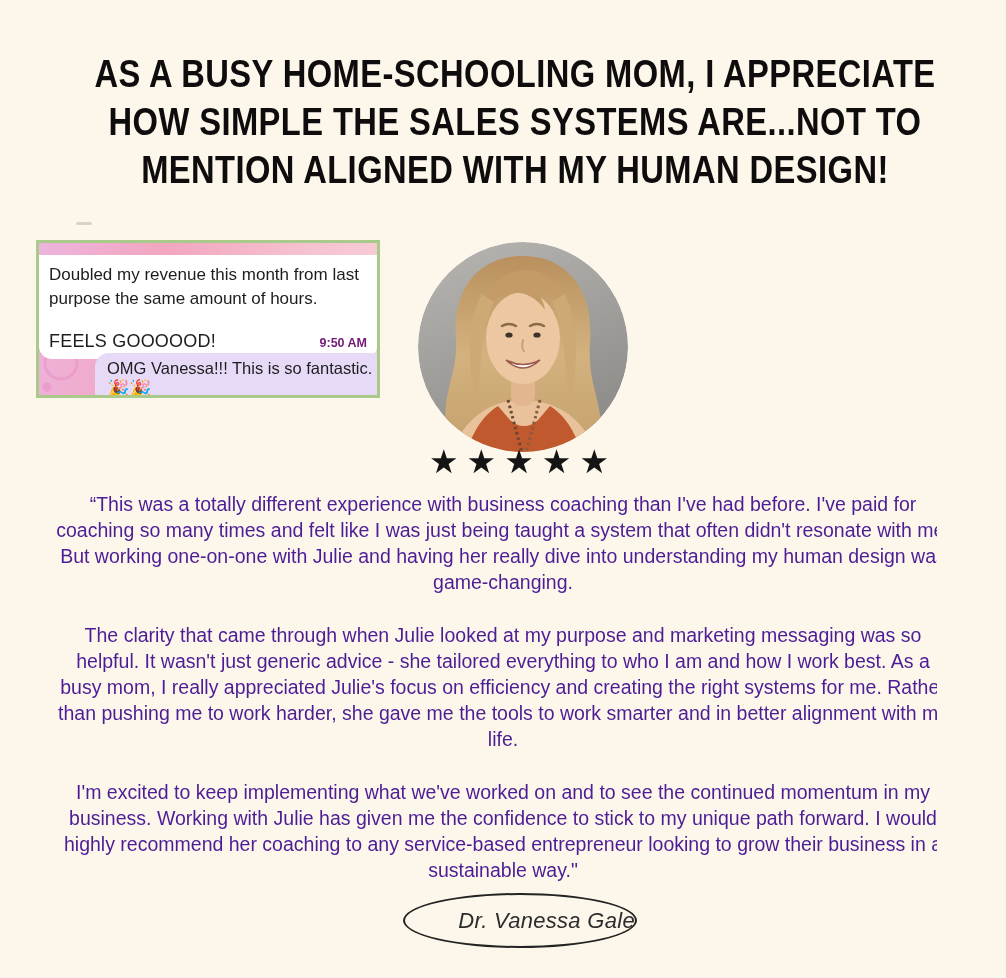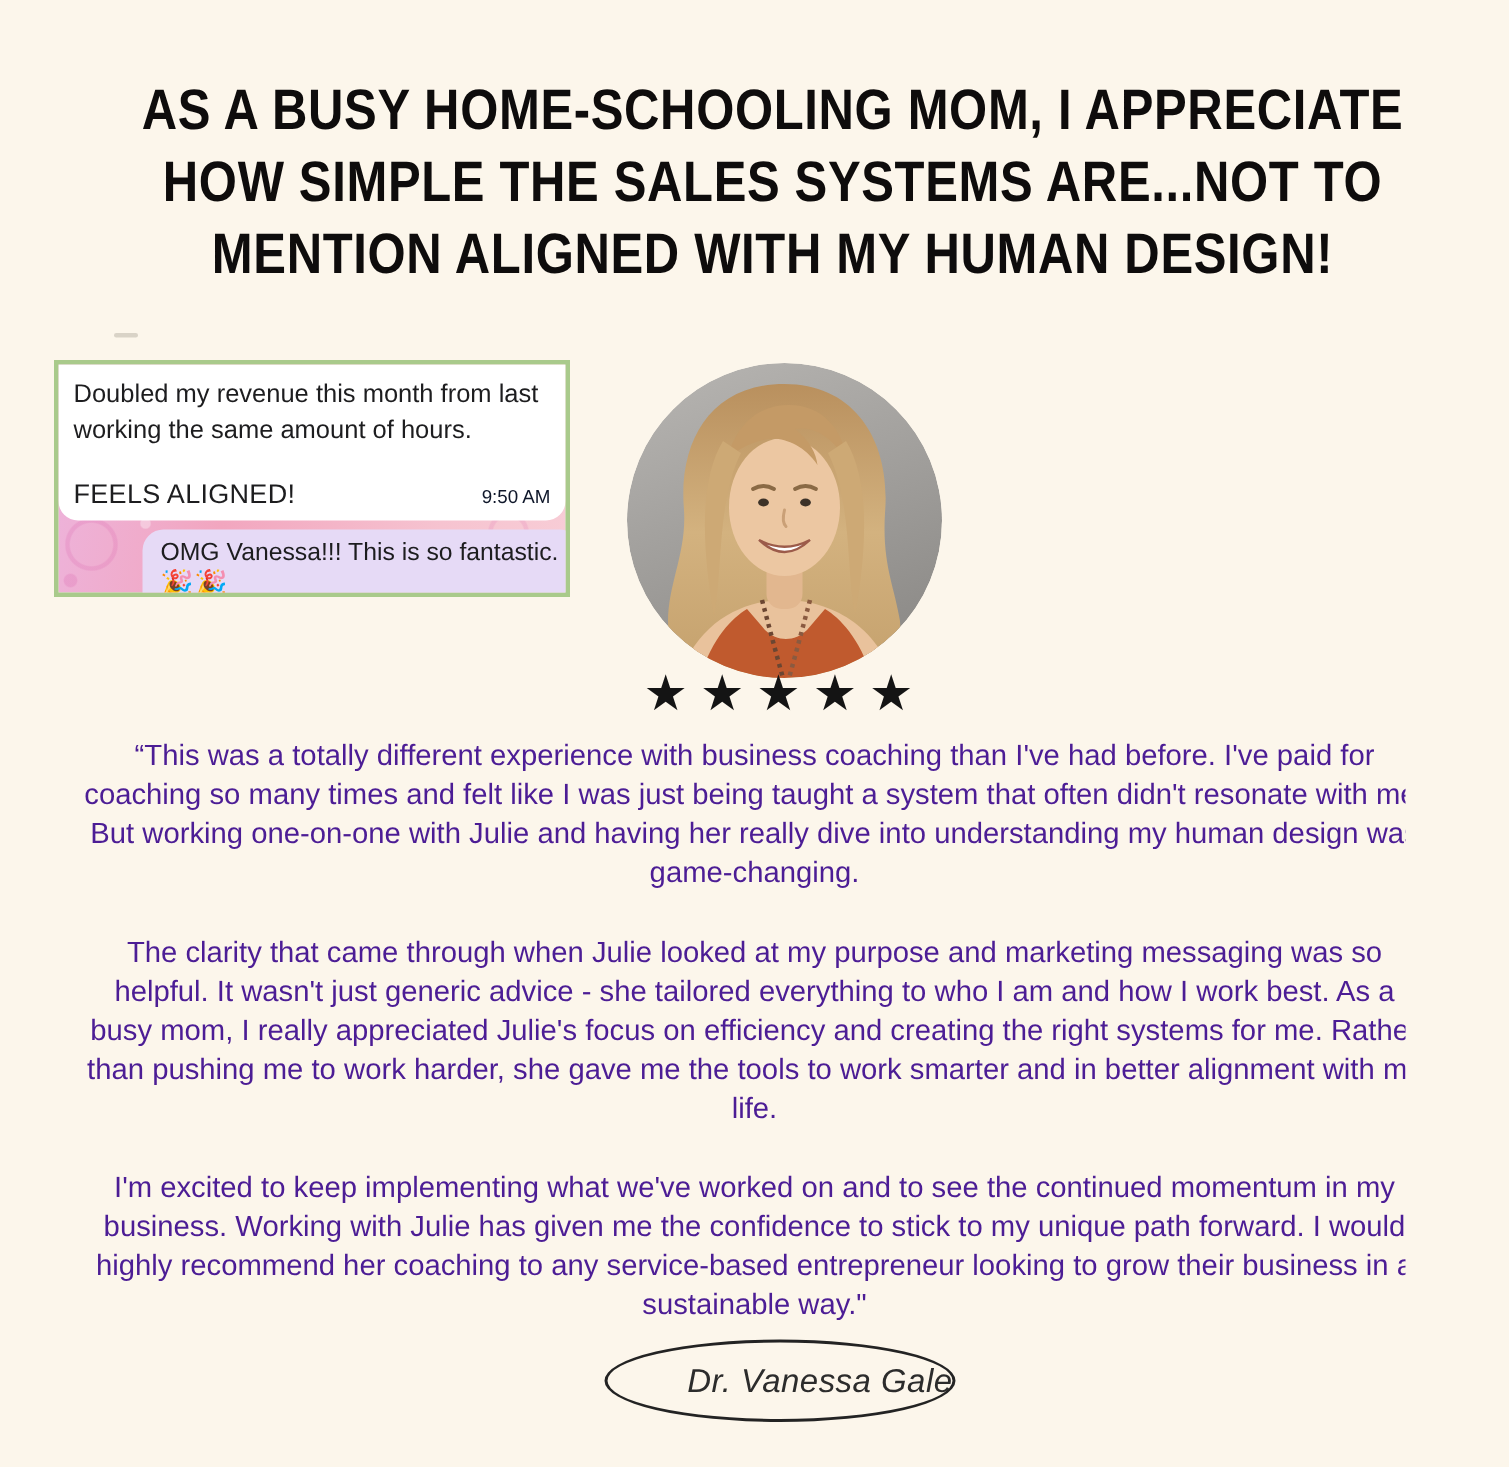--- a/index.html
+++ b/index.html
@@ -58,40 +58,40 @@
     height: 60px;
     background:
       radial-gradient(circle at 22px 28px, transparent 14px, rgba(216,92,170,0.20) 15px, rgba(216,92,170,0.20) 17px, transparent 18px),
       radial-gradient(circle at 8px 52px,  rgba(216,92,170,0.22) 0 4px, transparent 5px),
       radial-gradient(circle at 58px 14px, rgba(255,255,255,0.35) 0 3px, transparent 4px),
       radial-gradient(circle at 300px 20px, transparent 10px, rgba(216,92,170,0.16) 11px, rgba(216,92,170,0.16) 13px, transparent 14px),
       radial-gradient(circle at 180px 8px, rgba(255,255,255,0.30) 0 3px, transparent 4px);
   }
   .chat-white {
     position: absolute;
-    top: 0; left: 0; right: 0;
+    top: 12px; left: 0; right: 0;
     height: 104px;
     background: #ffffff;
     border-radius: 0 0 13px 13px;
     color: #1d1d1f;
   }
   .sent-text {
     padding: 8px 10px 0 10px;
     font-size: 17px;
     line-height: 24px;
   }
   .shout-row {
     position: absolute;
     left: 10px; right: 10px; bottom: 7px;
     display: flex;
     justify-content: space-between;
     align-items: flex-end;
   }
   .shout { font-size: 18px; letter-spacing: 0.2px; }
-  .timestamp { font-size: 12.5px; color: #0f172a; padding-bottom: 2px; }
+  .timestamp { font-size: 12.5px; color: #701a75; padding-bottom: 2px; font-weight: bold; }
   .reply-bubble {
     position: absolute;
     left: 56px;
     right: -10px;
     top: 110px;
     background: #e6daf6;
     border-radius: 14px;
     padding: 5px 12px 10px 12px;
     color: #1d1d1f;
   }
@@ -169,24 +169,24 @@
   </div>
 
   <div class="crop-artifact"></div>
 
   <div class="chat">
     <div class="chat-pink-doodles"></div>
 
     <div class="chat-white">
       <div class="sent-text">
         <div>Doubled my revenue this month from last</div>
-        <div>working the same amount of hours.</div>
+        <div>purpose the same amount of hours.</div>
       </div>
       <div class="shout-row">
-        <span class="shout">FEELS ALIGNED!</span>
+        <span class="shout">FEELS GOOOOOD!</span>
         <span class="timestamp">9:50 AM</span>
       </div>
     </div>
 
     <div class="reply-bubble">
       <span class="reply-text">OMG Vanessa!!! This is so fantastic.</span>
       <span class="reply-emojis">🎉🎉</span>
     </div>
   </div>
 

